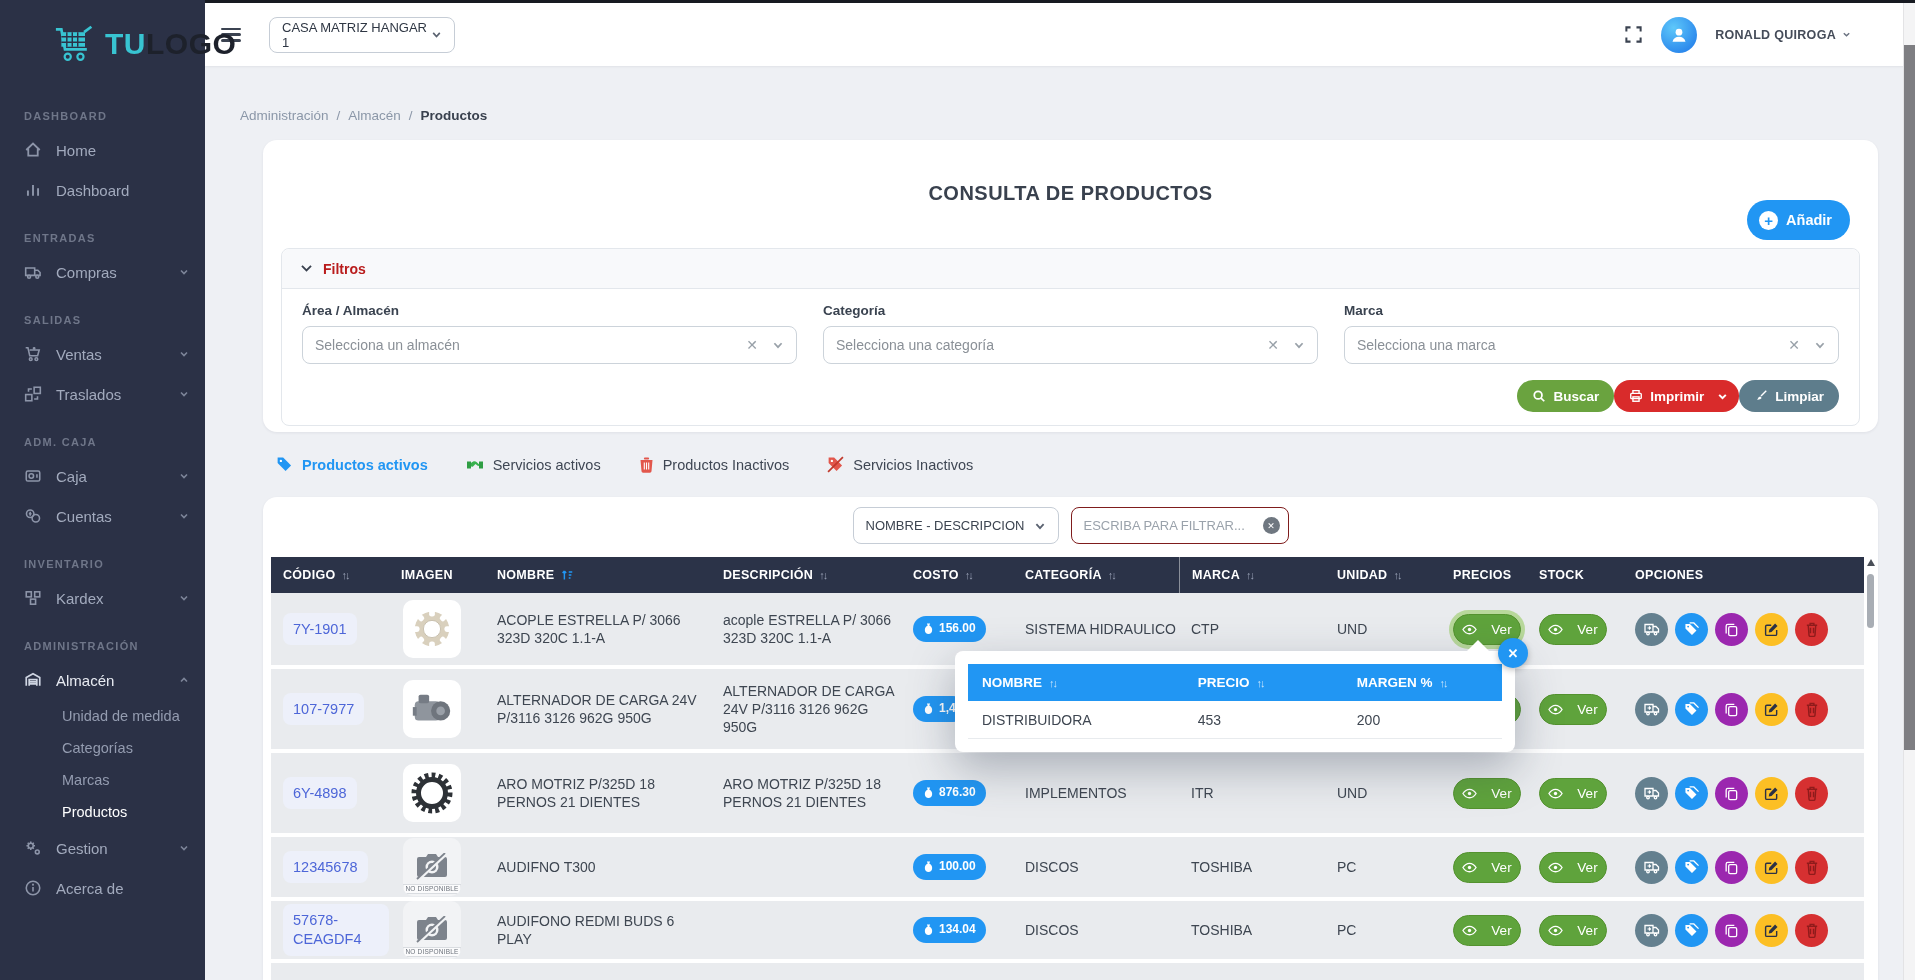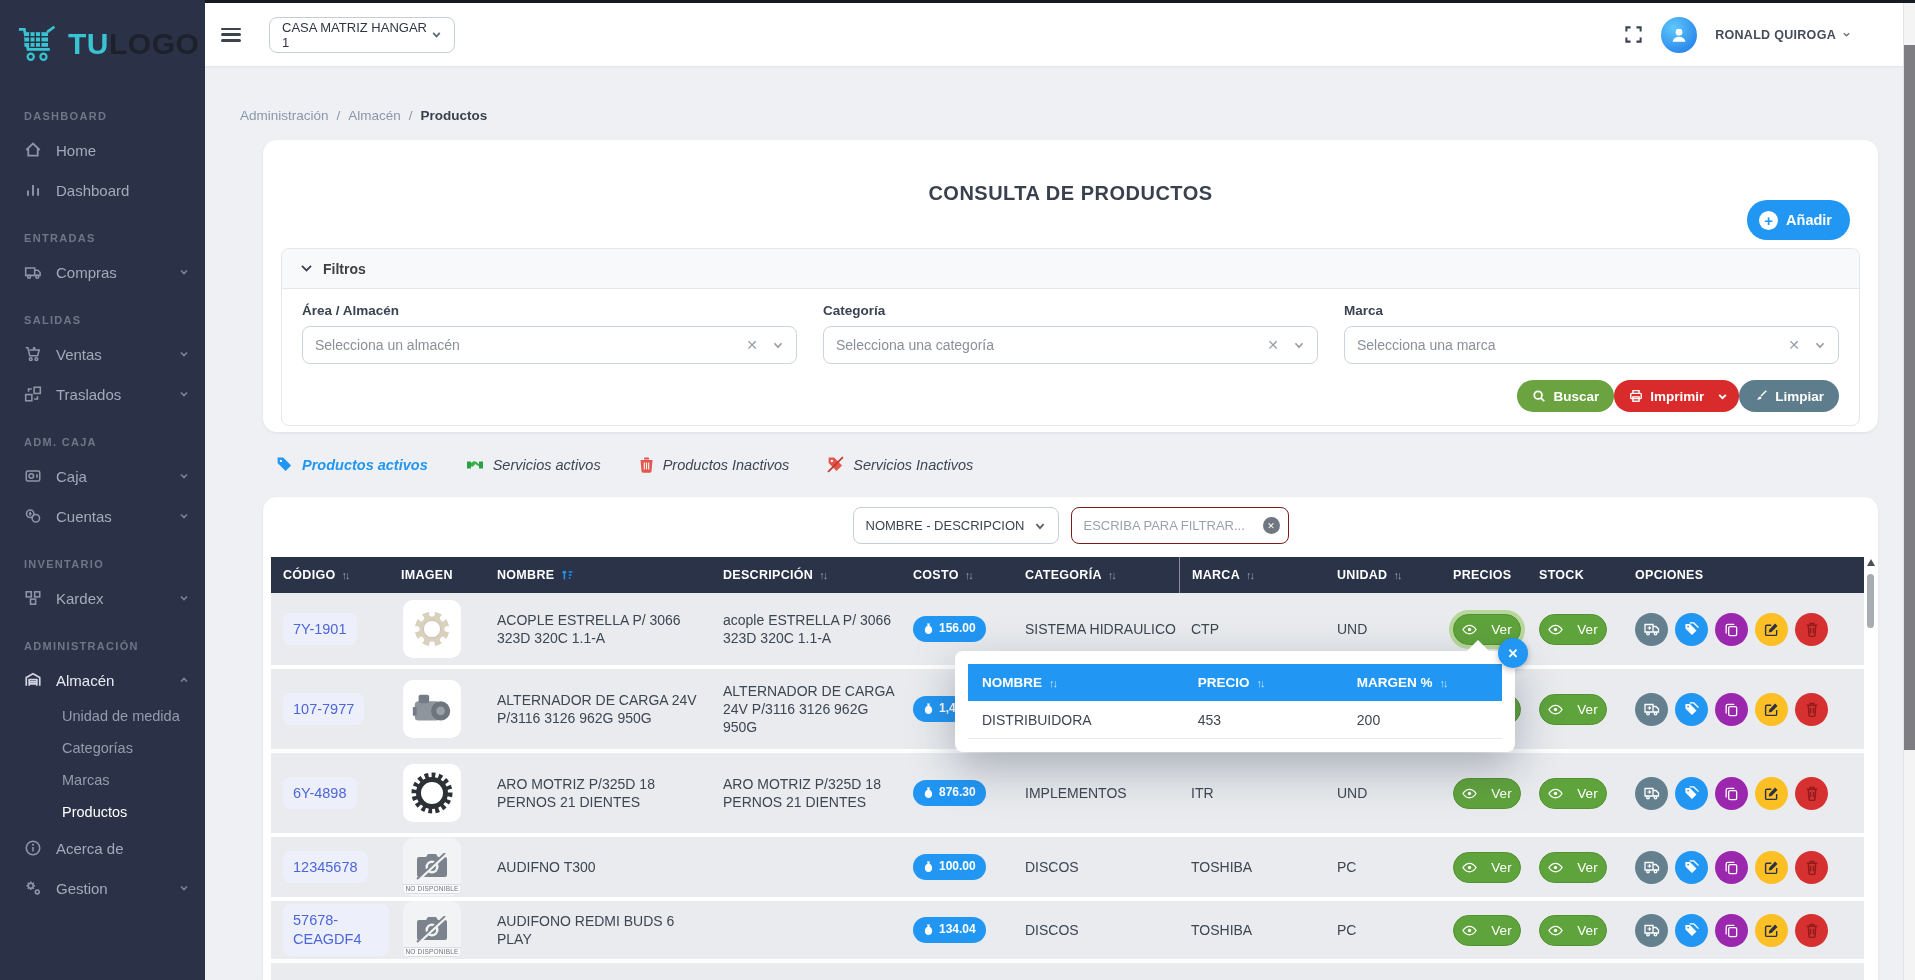--- a/index.html
+++ b/index.html
@@ -3,21 +3,21 @@
 <meta charset="utf-8">
 <style>
   * { margin:0; padding:0; box-sizing:border-box; }
   html,body { width:1915px; height:980px; overflow:hidden; background:#eef0f4;
     font-family:"Liberation Sans","DejaVu Sans",sans-serif; }
   body { position:relative; }
   svg { display:block; }
 
   
   .sidebar { position:absolute; left:0; top:0; width:205px; height:980px; background:#2b3146; z-index:30; }
-  .logo-row { height:88px; display:flex; align-items:center; padding-left:16px; gap:8px; }
+  .logo-row { height:88px; display:flex; align-items:center; padding-left:16px; gap:8px;margin-left:37px; }
   .brand-text { font-size:30px; font-weight:800; letter-spacing:.5px; white-space:nowrap; }
   .brand-primary { color:#38c4d2; }
   .brand-secondary { color:#1d212b; }
   .side-label { margin-top:14px; padding:8px 0 8px 24px; font-size:11px; font-weight:700; letter-spacing:1.3px; color:#6f7689; }
   .side-item { display:flex; align-items:center; gap:14px; padding:11px 18px 11px 24px; font-size:15px; color:#a2aabd; position:relative; cursor:pointer; }
   .side-item .icn { color:#8d95a9; width:18px; height:18px; flex:0 0 18px; }
   .side-item .chev { position:absolute; right:16px; color:#7d8599; }
   .side-sub { padding:8px 0 8px 62px; font-size:14.5px; color:#949cb0; cursor:pointer; }
   .side-sub.active { color:#ffffff; }
 
@@ -37,35 +37,35 @@
   .breadcrumb .link { cursor:pointer; }
   .breadcrumb .current { color:#39414e; font-weight:700; }
 
   
   .card1 { position:absolute; left:263px; top:140px; width:1615px; height:292px; background:#fff; border-radius:14px; box-shadow:0 1px 3px rgba(25,30,50,.07); z-index:5; }
   .page-title { text-align:center; padding-top:42px; font-size:20px; font-weight:800; color:#39414e; letter-spacing:.5px; }
   .add-btn { position:absolute; top:60px; right:28px; height:40px; padding:0 18px 0 12px; border:none; border-radius:21px; background:#2196f3; color:#fff; font-size:14.5px; font-weight:600; display:flex; align-items:center; gap:8px; cursor:pointer; font-family:inherit; }
   .plus-circle { width:19px; height:19px; border-radius:50%; background:#fff; color:#2196f3; font-size:15px; font-weight:800; display:flex; align-items:center; justify-content:center; line-height:1; }
 
   .filters-box { position:absolute; left:18px; right:18px; top:108px; height:178px; border:1px solid #e3e7ec; border-radius:8px; background:#fff; }
-  .filters-head { height:40px; background:#f8f9fb; border-bottom:1px solid #e3e7ec; border-radius:8px 8px 0 0; display:flex; align-items:center; gap:10px; padding-left:18px; font-size:14px; font-weight:600; color:#404040; cursor:pointer; }
+  .filters-head { height:40px; background:#f8f9fb; border-bottom:1px solid #e3e7ec; border-radius:8px 8px 0 0; display:flex; align-items:center; gap:10px; padding-left:18px; font-size:14px; font-weight:600; color:#b91c1c; cursor:pointer; }
   .filters-body { padding:14px 20px 0; display:flex; gap:26px; }
   .ffield { flex:1; }
   .ffield .flabel { font-size:13.5px; font-weight:700; color:#3a4350; margin-bottom:8px; }
   .fselect { height:38px; border:1px solid #ccd3da; border-radius:8px; display:flex; align-items:center; justify-content:space-between; padding:0 12px; font-size:14px; color:#8a9097; cursor:pointer; background:#fff; }
   .fselect .icns { display:flex; align-items:center; gap:14px; color:#98a0a8; font-size:14px; }
   .fbuttons { position:absolute; right:20px; bottom:13px; display:flex; gap:0; }
   .btn { height:32px; border:none; border-radius:16px; padding:0 15px; font-size:13.5px; font-weight:600; color:#fff; display:flex; align-items:center; gap:7px; cursor:pointer; font-family:inherit; }
   .btn-search { background:#6aa33f; }
   .btn-print  { background:#d92b2b; padding-right:11px; }
   .btn-clear  { background:#5e7d8c; }
 
   
   .tabs { position:absolute; left:276px; top:456px; display:flex; gap:38px; z-index:5; }
-  .tab { display:flex; align-items:center; gap:9px; font-size:14.5px; color:#3f4754; padding-bottom:28px; cursor:pointer; border-bottom:3px solid transparent;font-style:italic; }
+  .tab { display:flex; align-items:center; gap:9px; font-size:14.5px; color:#3f4754; padding-bottom:28px; cursor:pointer; border-bottom:3px solid transparent; }
   .tab.active { color:#2196f3; font-weight:700; border-bottom-color:#2196f3; }
 
   
   .card2 { position:absolute; left:263px; top:497px; width:1615px; height:483px; background:#fff; border-radius:14px 14px 0 0; box-shadow:0 1px 3px rgba(25,30,50,.07); overflow:hidden; z-index:6; }
   .list-controls { position:absolute; left:0; right:0; top:10px; display:flex; justify-content:center; gap:12px; }
   .sort-select { width:206px; height:37px; border:1px solid #c6cdd6; border-radius:8px; display:flex; align-items:center; justify-content:space-between; padding:0 12px; font-size:13px; color:#3c4450; cursor:pointer; background:#fff; }
   .filter-box { position:relative; width:218px; height:37px; }
   .filter-box input { width:100%; height:100%; border:1px solid #7f1d1d; border-radius:8px; padding:0 34px 0 12px; font-size:13px; color:#3c4450; font-family:inherit; outline:none; }
   .filter-box input::placeholder { color:#9aa2ab; }
   .clear-circle { position:absolute; right:9px; top:10px; width:17px; height:17px; border-radius:50%; background:#6f7780; color:#fff; font-size:9px; display:flex; align-items:center; justify-content:center; cursor:pointer; }
@@ -265,41 +265,41 @@
         </svg>
       </span>
   </div>
   <div class="side-sub">Unidad de medida</div>
   <div class="side-sub">Categorías</div>
   <div class="side-sub">Marcas</div>
   <div class="side-sub active">Productos</div>
   <div class="side-item">
     <span class="icn">
         <svg width="18" height="18" viewBox="0 0 16 16" fill="none" stroke="currentColor" stroke-width="1.4">
-          <circle cx="8" cy="8" r="6"></circle>
-          <path d="M8 7.2V11"></path>
-          <circle cx="8" cy="5" r=".9" fill="currentColor" stroke="none"></circle>
-        </svg>
-      </span>
-    <span>Acerca de</span>
-  </div>
-  <div class="side-item">
-    <span class="icn">
-        <svg width="18" height="18" viewBox="0 0 16 16" fill="none" stroke="currentColor" stroke-width="1.4">
           <circle cx="6" cy="6" r="2.2"></circle>
           <path d="M6 2.2v1.3M6 8.5v1.3M2.2 6h1.3M8.5 6h1.3M3.3 3.3l.9.9M7.8 7.8l.9.9M8.7 3.3l-.9.9M4.2 7.8l-.9.9"></path>
           <circle cx="11.8" cy="11.5" r="1.7"></circle>
         </svg>
       </span>
     <span>Gestion</span>
     <span class="chev">
         <svg width="10" height="10" viewBox="0 0 10 10" fill="none" stroke="currentColor" stroke-width="1.6">
           <path d="M2 3.5 5 6.5 8 3.5"></path>
         </svg>
       </span>
+  </div>
+  <div class="side-item">
+    <span class="icn">
+        <svg width="18" height="18" viewBox="0 0 16 16" fill="none" stroke="currentColor" stroke-width="1.4">
+          <circle cx="8" cy="8" r="6"></circle>
+          <path d="M8 7.2V11"></path>
+          <circle cx="8" cy="5" r=".9" fill="currentColor" stroke="none"></circle>
+        </svg>
+      </span>
+    <span>Acerca de</span>
   </div>
 </div>
 
 <div class="topstrip"></div>
 <div class="navbar">
   <div class="hamburger">
       <span></span>
       <span></span>
       <span></span>
     </div>

